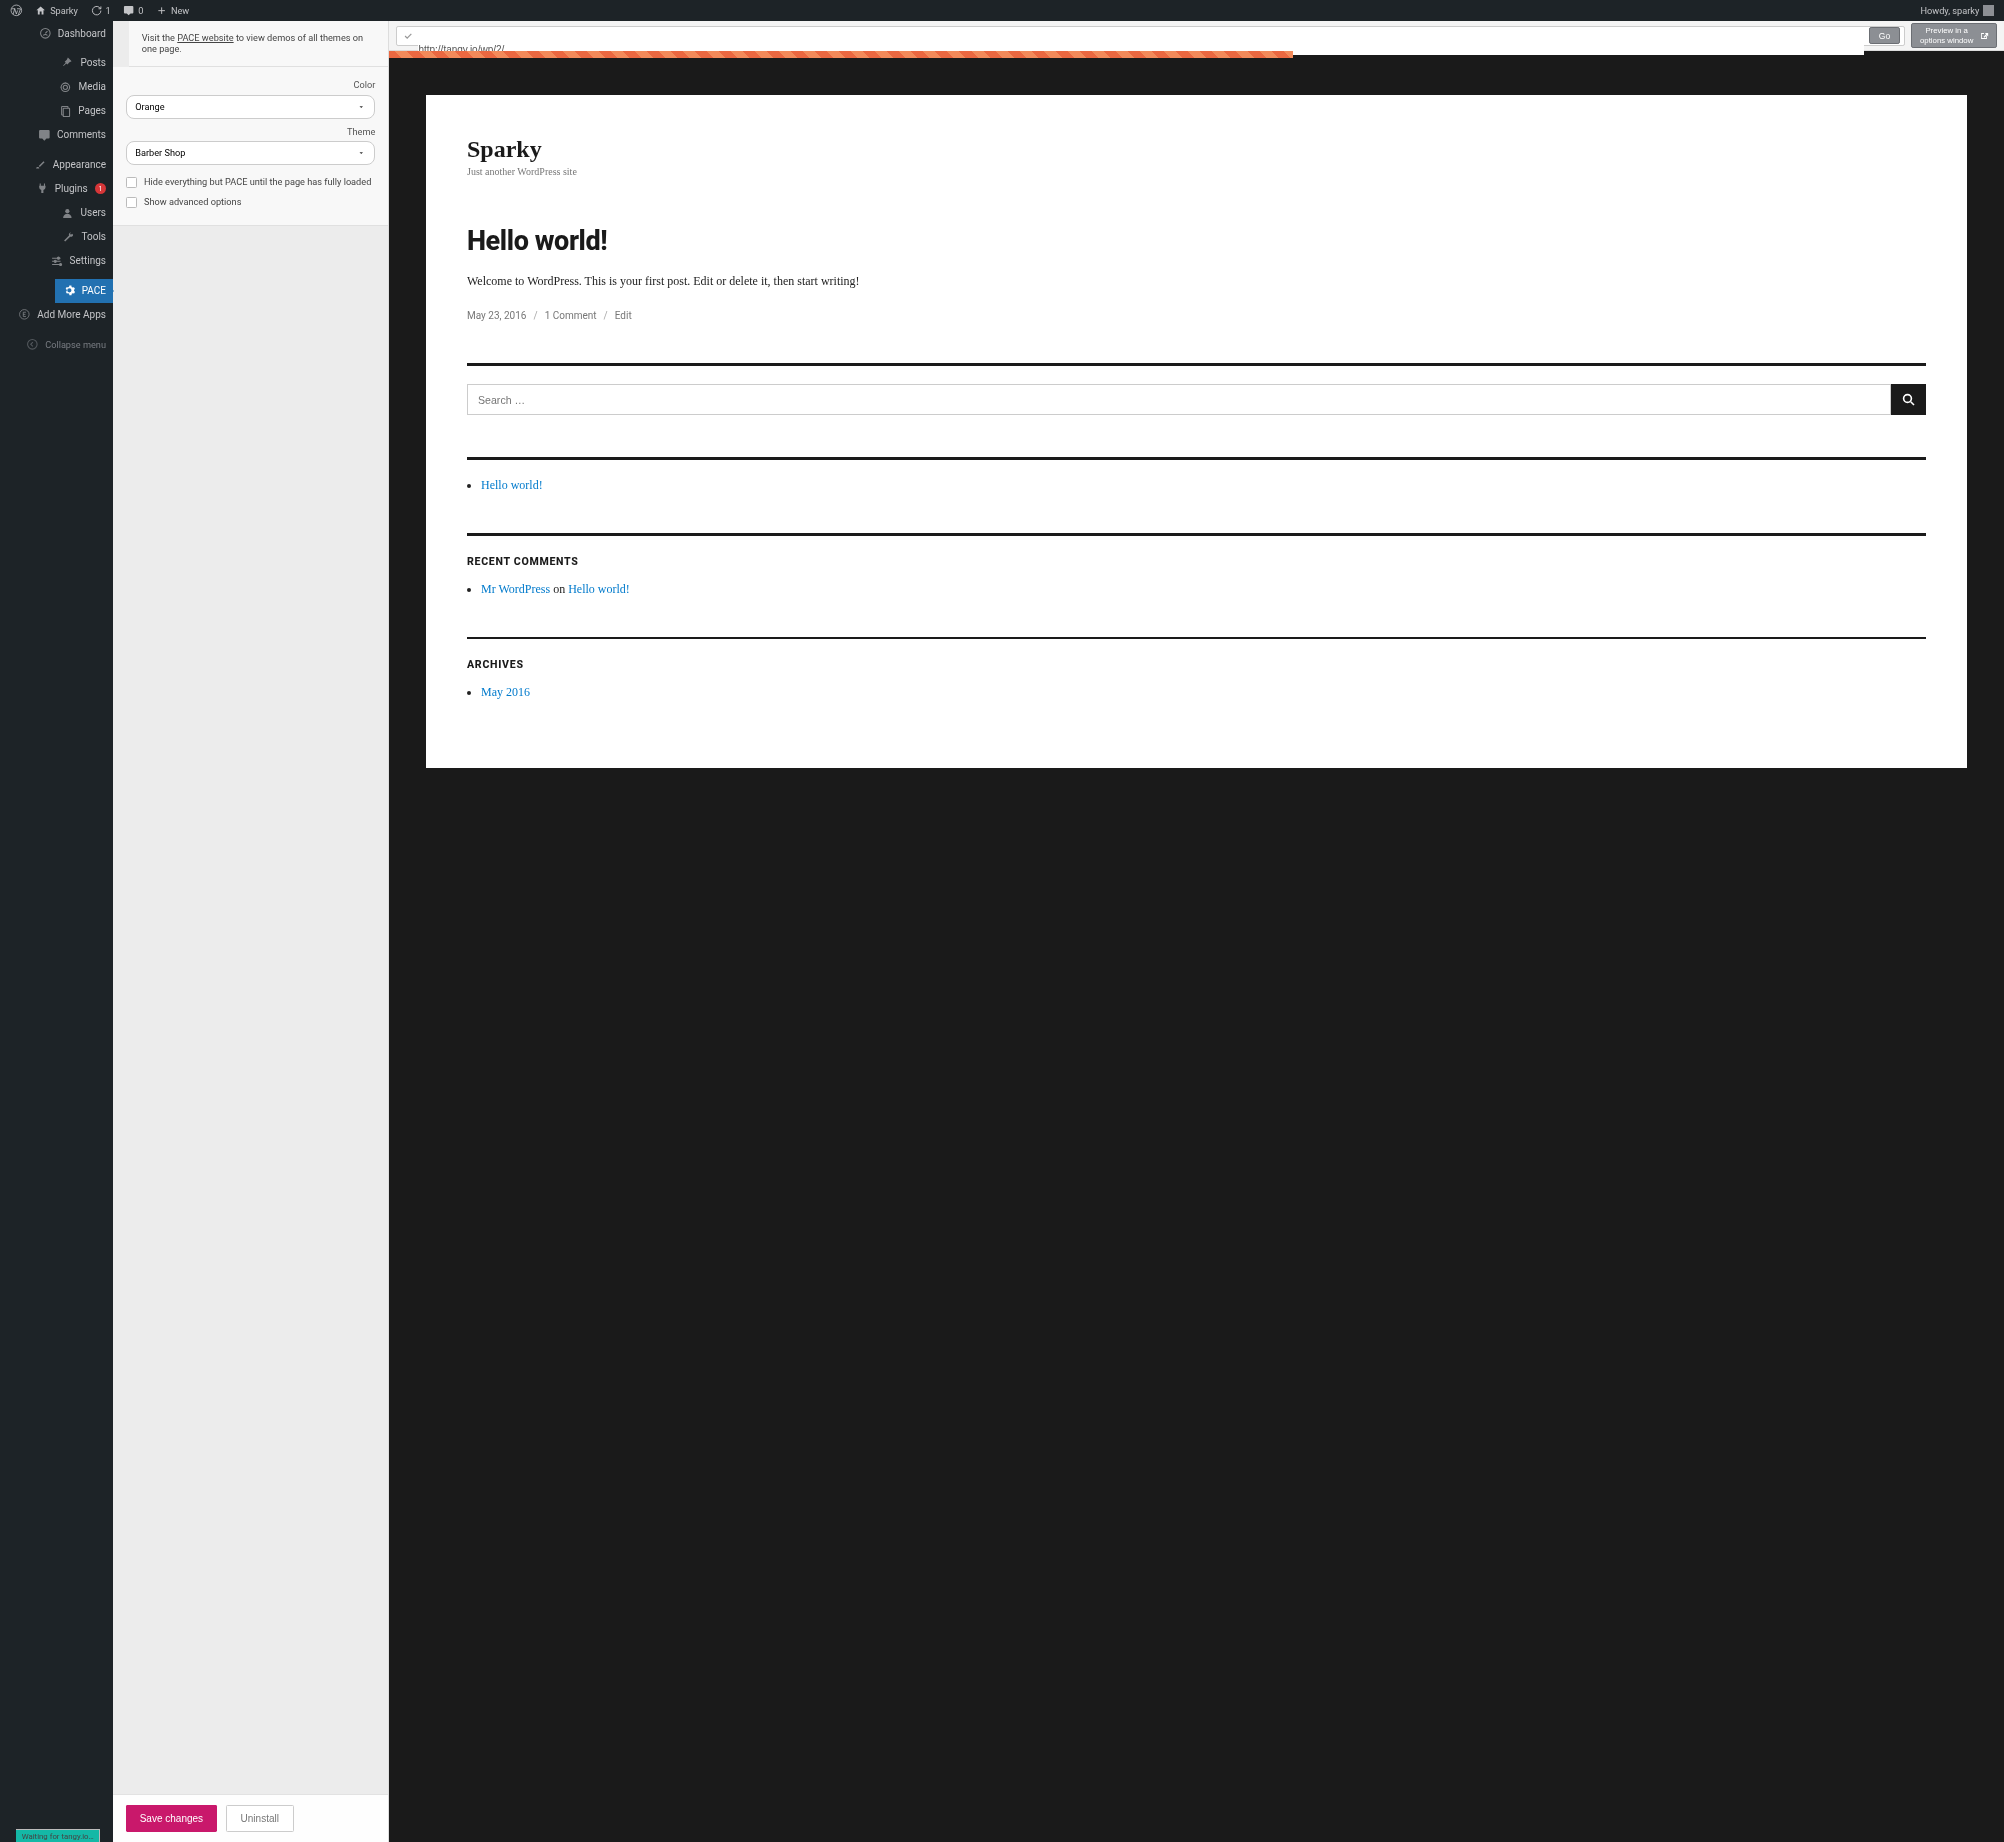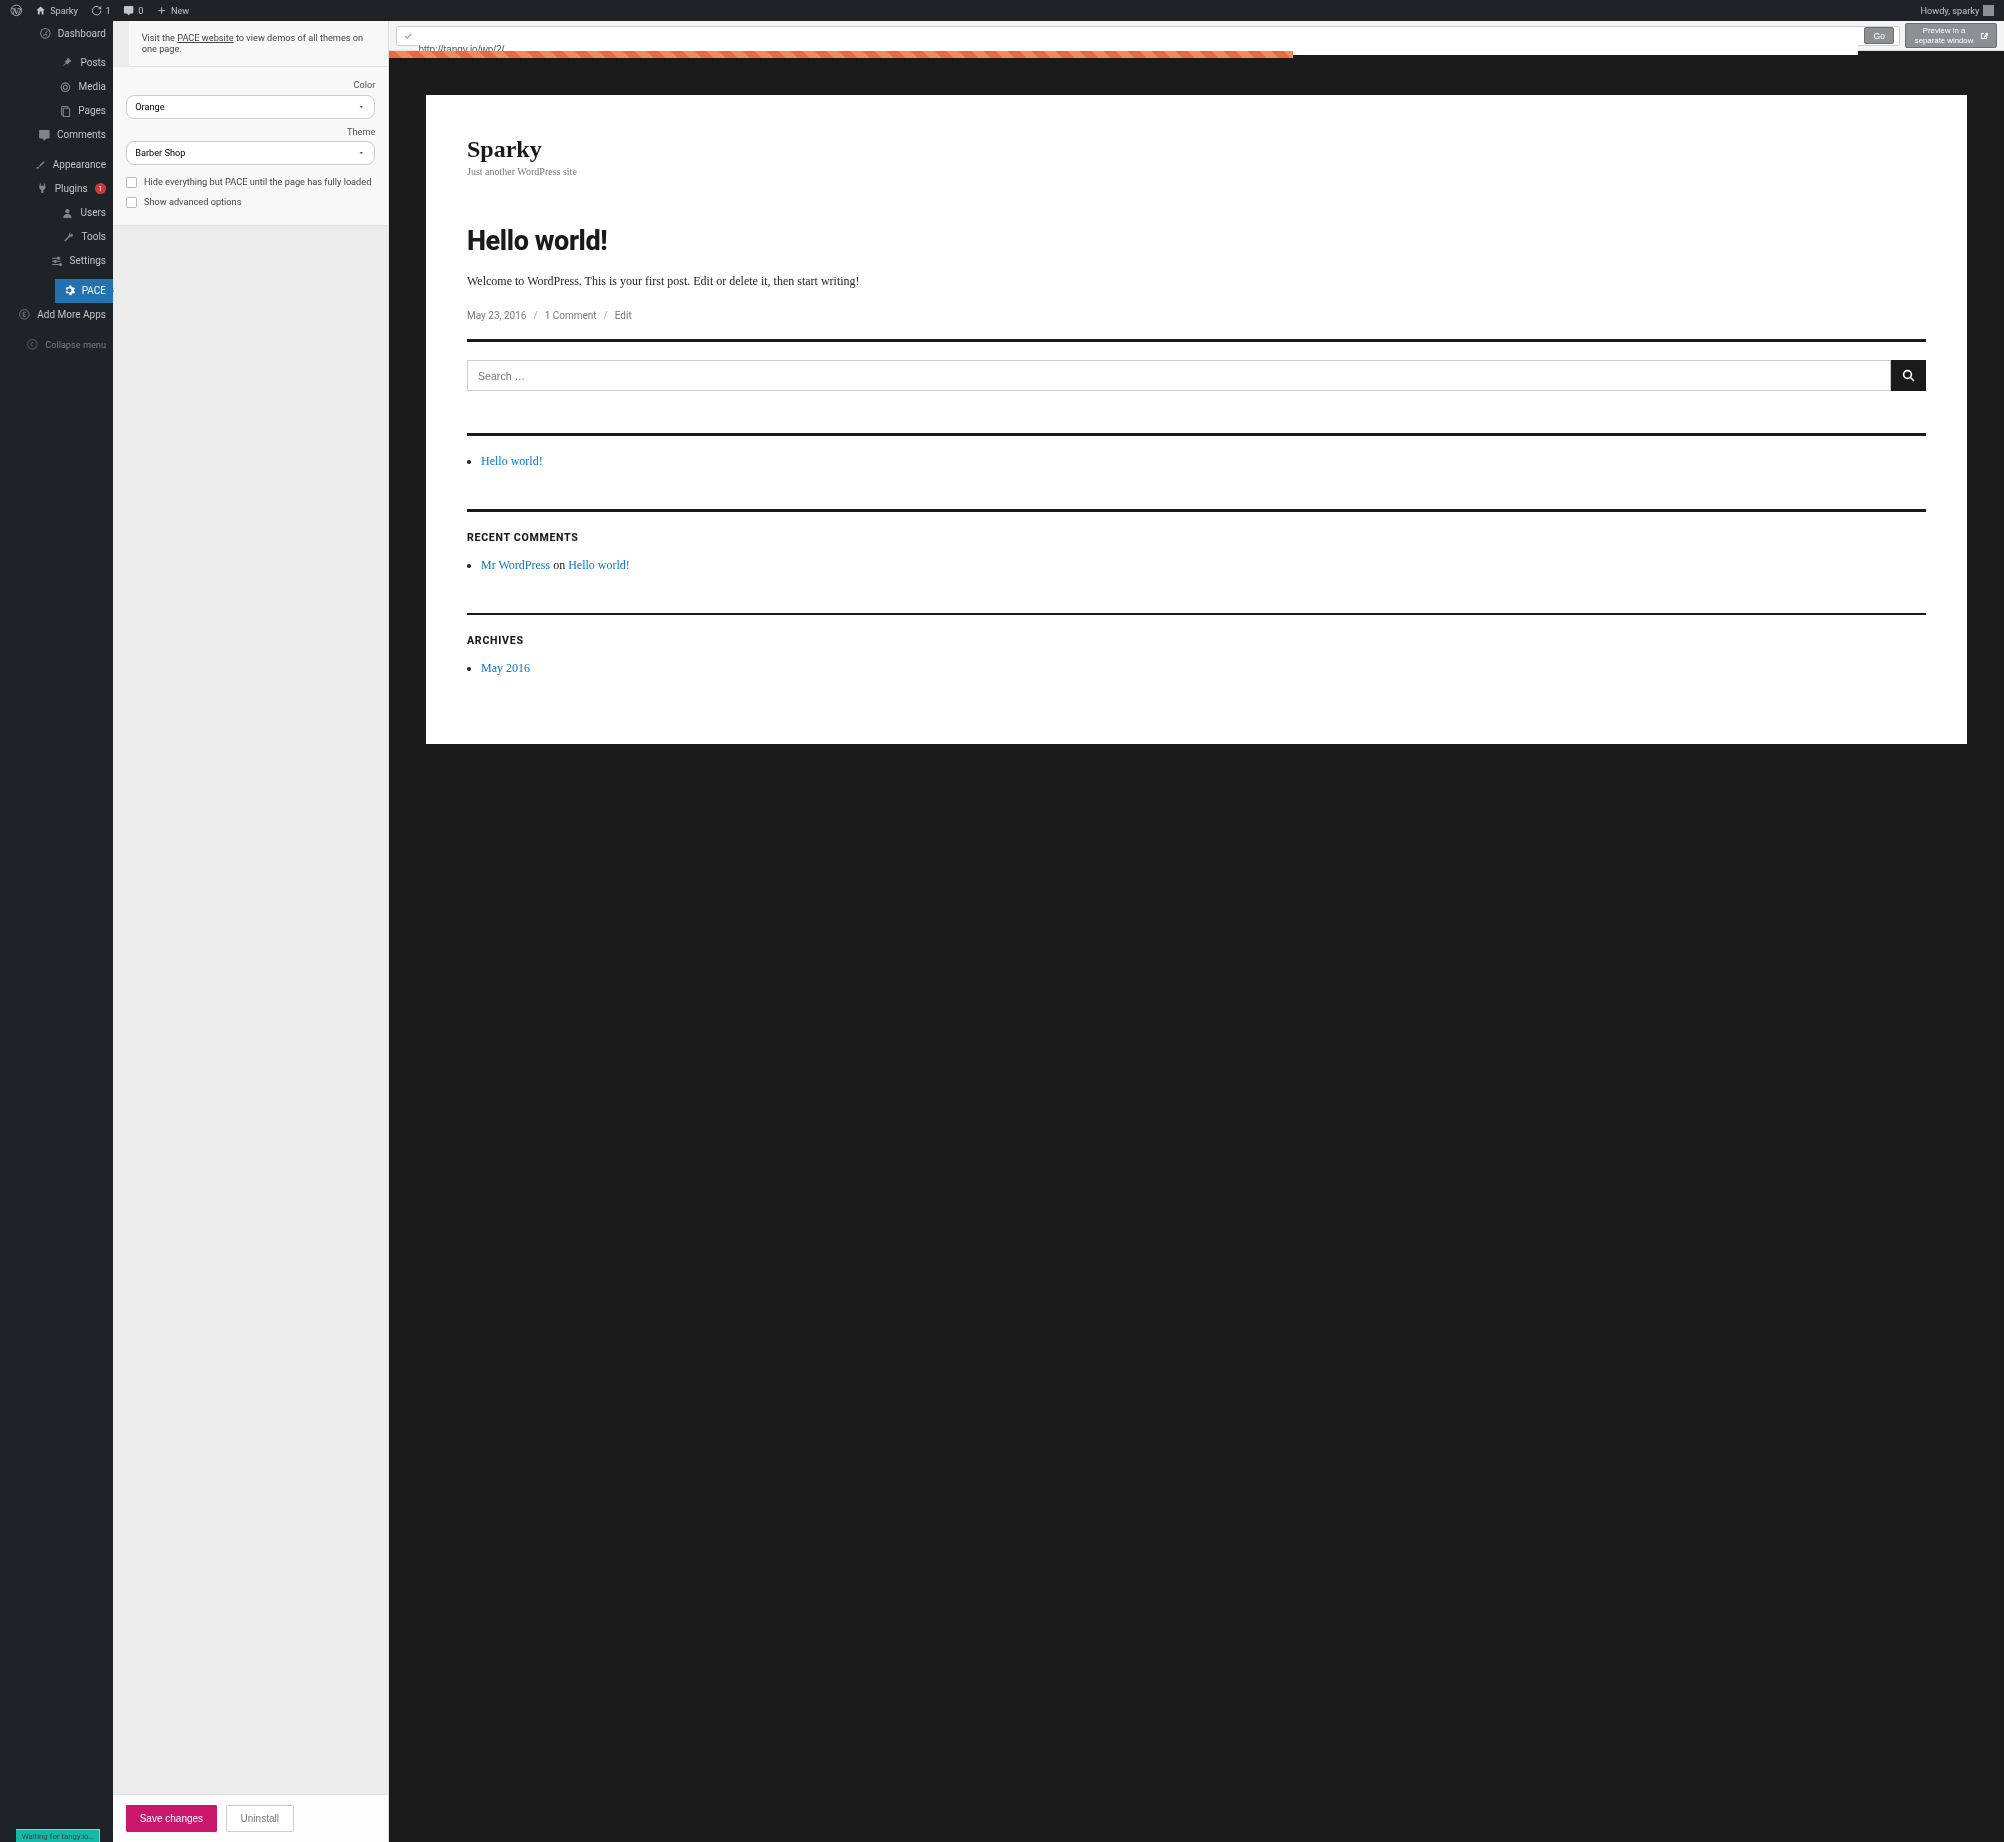--- a/index.html
+++ b/index.html
@@ -47,21 +47,21 @@
 .btn-preview-window { background: #8c8f94; color: #fff; border: 0.7px solid #6b6e73; border-radius: 2.1px; padding: 2.1px 7px 2.1px 8.5px; font-size: 7.8px; line-height: 1.2; cursor: pointer; display: flex; align-items: center; gap: 5.7px; }
 
 .pace-strip { height: 7px; background: repeating-linear-gradient(45deg, #eb6841 0 8.5px, #f38a5a 8.5px 17px); width: 56%; }
 
 .site-preview { flex: 1; background: #1a1a1a; padding: 37px 37px 0; overflow: auto; }
 .site-inner { background: #fff; padding: 41px 41px 28px; }
 .site-title { font-family: Georgia, serif; font-size: 24px; font-weight: 700; color: #1a1a1a; margin-bottom: 2.8px; }
 .site-tagline { font-family: Georgia, serif; font-size: 10px; color: #777; margin-bottom: 48px; }
 .post-title { font-size: 27px; font-weight: 800; color: #1a1a1a; letter-spacing: -0.4px; margin-bottom: 15.6px; }
 .post-body { font-family: Georgia, serif; font-size: 12px; color: #222; line-height: 1.6; margin-bottom: 18.4px; }
-.post-meta { font-size: 10px; color: #777; display: flex; gap: 7px; align-items: center; margin-bottom: 18px; }
+.post-meta { font-size: 10px; color: #777; display: flex; gap: 7px; align-items: center; margin-bottom: 42px; }
 .post-meta .sep { color: #aaa; }
 .post-meta a { color: #777; }
 
 .widget-sep { height: 2.8px; background: #1a1a1a; margin: 0 0 18.4px; }
 .search-row { display: flex; margin-bottom: 42px; }
 .search-input { flex: 1; border: 0.7px solid #ccc; padding: 8.5px 10px; font-size: 10.6px; color: #777; outline: none; }
 .search-btn { width: 35px; background: #1a1a1a; color: #fff; border: none; display: flex; align-items: center; justify-content: center; cursor: pointer; }
 .widget-title { font-size: 10.6px; font-weight: 800; letter-spacing: 0.7px; color: #1a1a1a; margin-bottom: 14px; }
 .widget-list { list-style: disc; padding-left: 14px; margin-bottom: 40px; }
 .widget-list li { font-family: Georgia, serif; font-size: 12px; color: #222; margin-bottom: 4.2px; }
@@ -296,21 +296,21 @@
             <svg width="10" height="10" viewBox="0 0 24 24" fill="none" stroke="#999" stroke-width="3">
               <path d="M5 12l5 5L20 7"></path>
             </svg>
           </span>
         <input type="text" value="http://tangy.io/wp/2/" style="">
         <button class="btn-go">Go</button>
       </div>
       <button class="btn-preview-window">
         <span style="text-align:center">
           <span>Preview in a</span><br>
-          <span>separate window</span>
+          <span>options window</span>
         </span>
         <span>
             <svg width="10" height="10" viewBox="0 0 24 24" fill="#fff">
               <path d="M5 5v14h14v-7h-2v5H7V7h5V5H5zm9 0l3 3-6 6 2 2 6-6 3 3V5h-8z"></path>
             </svg>
           </span>
       </button>
     </div>
     <div class="pace-strip"></div>
 

